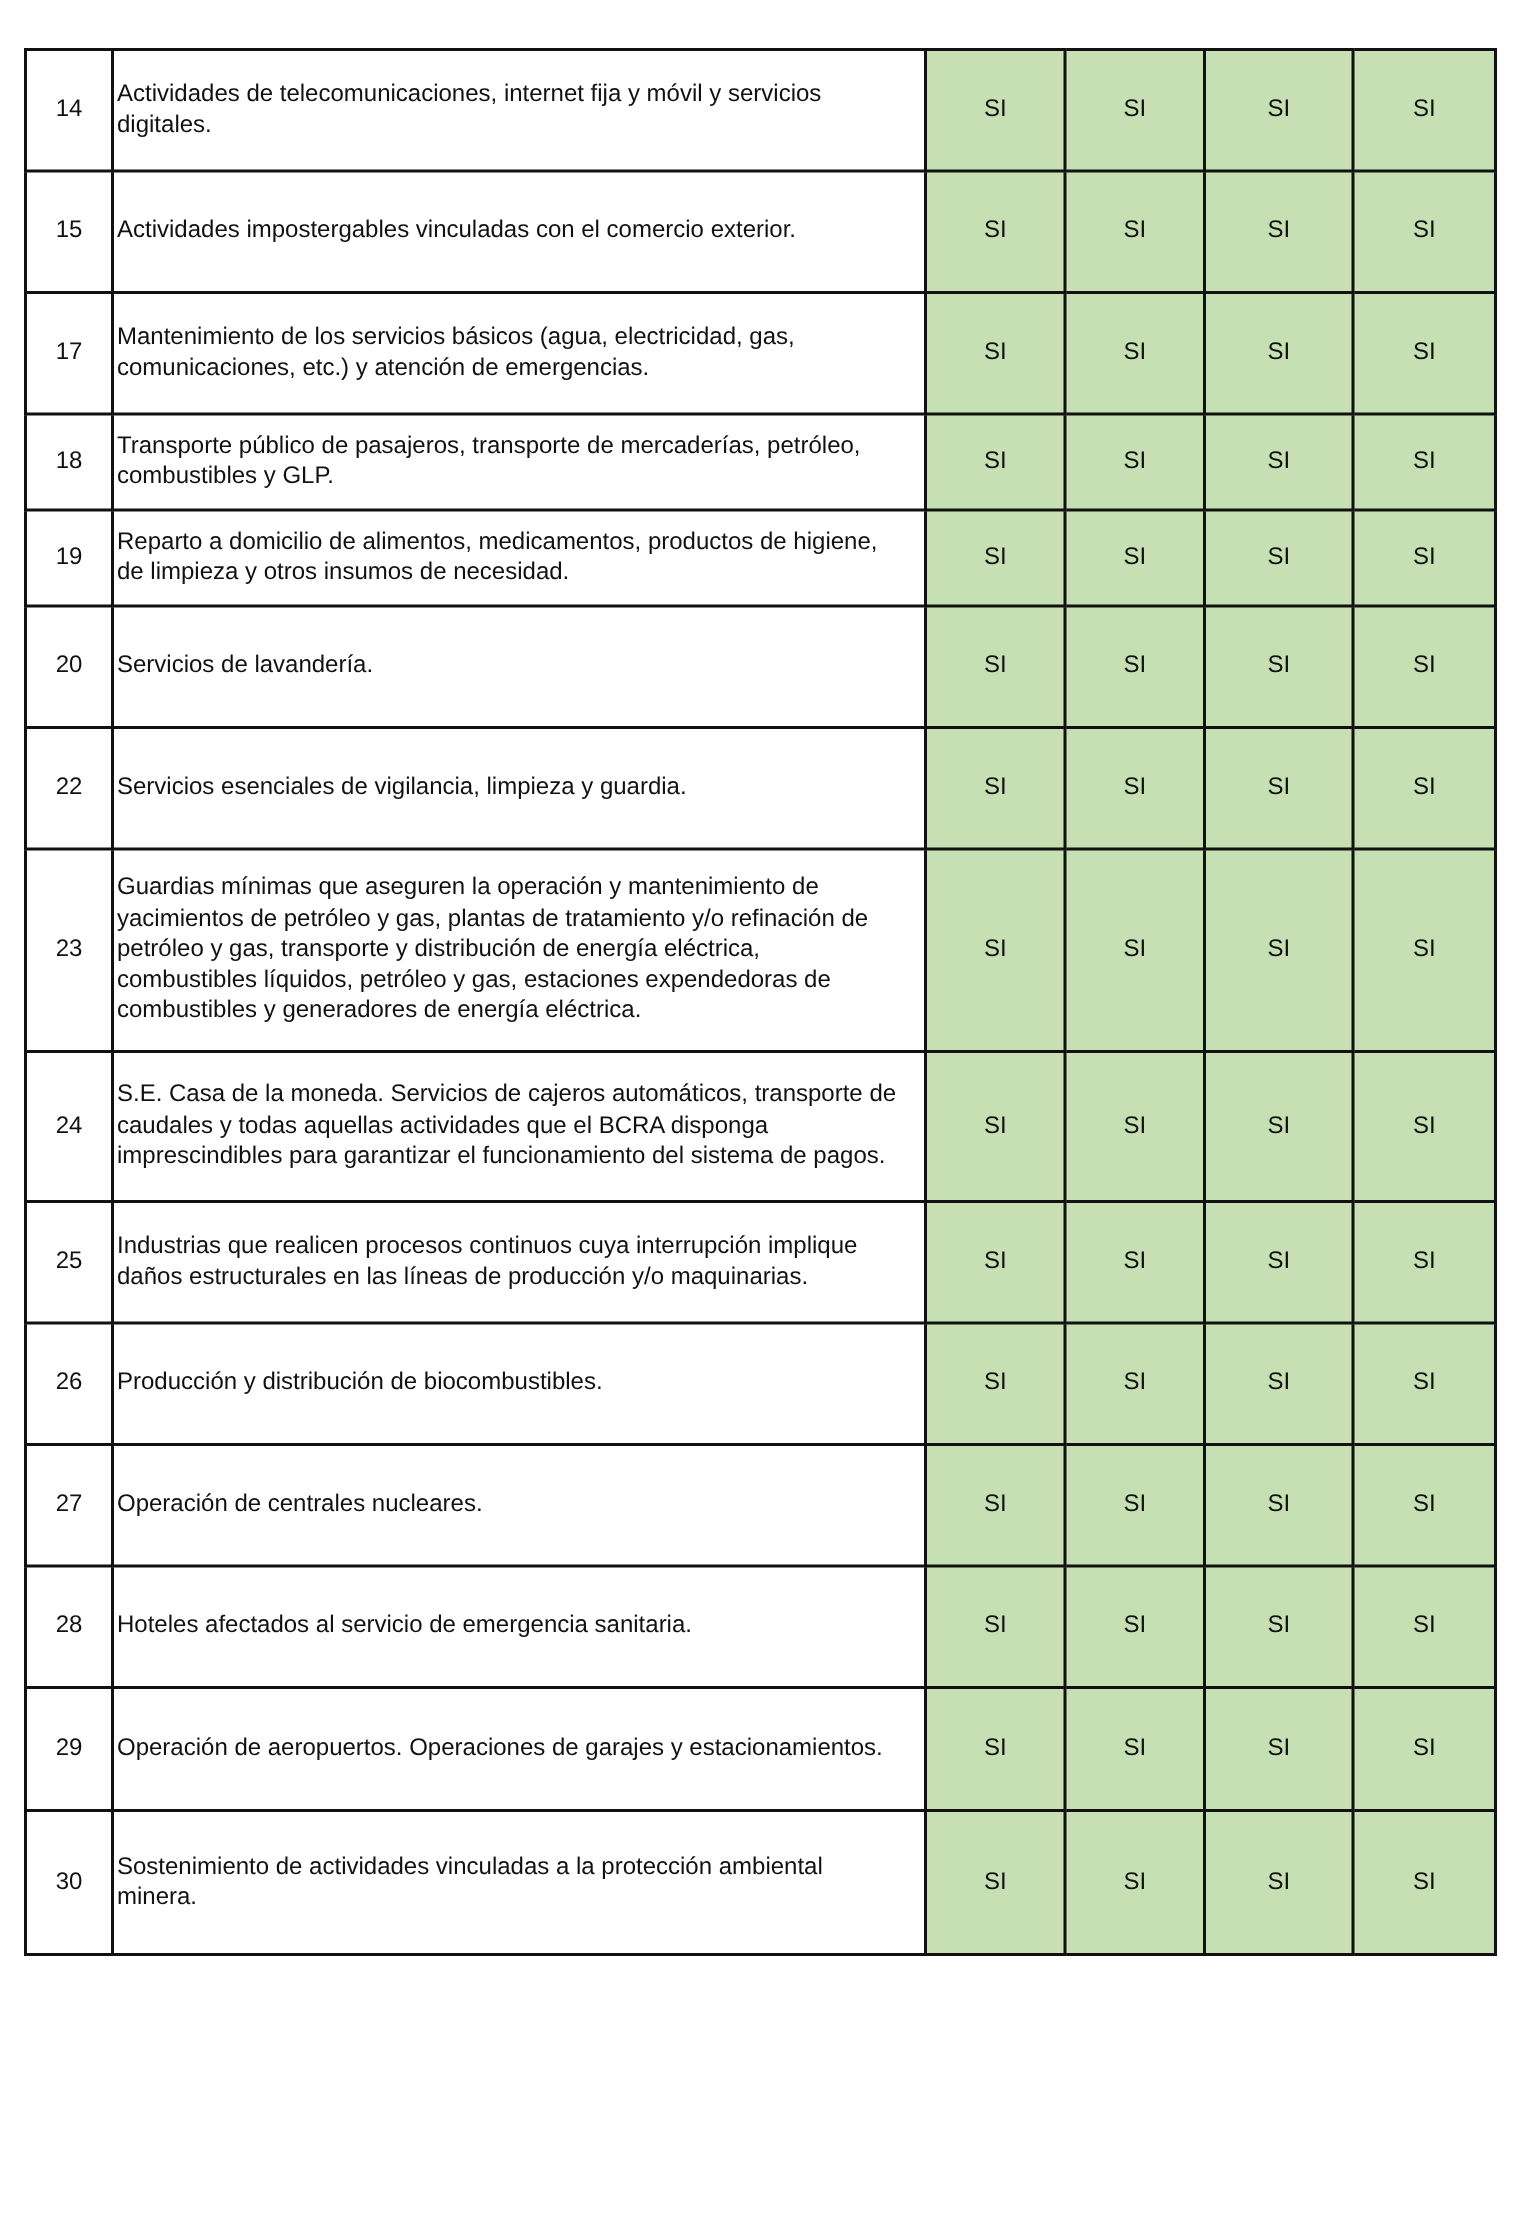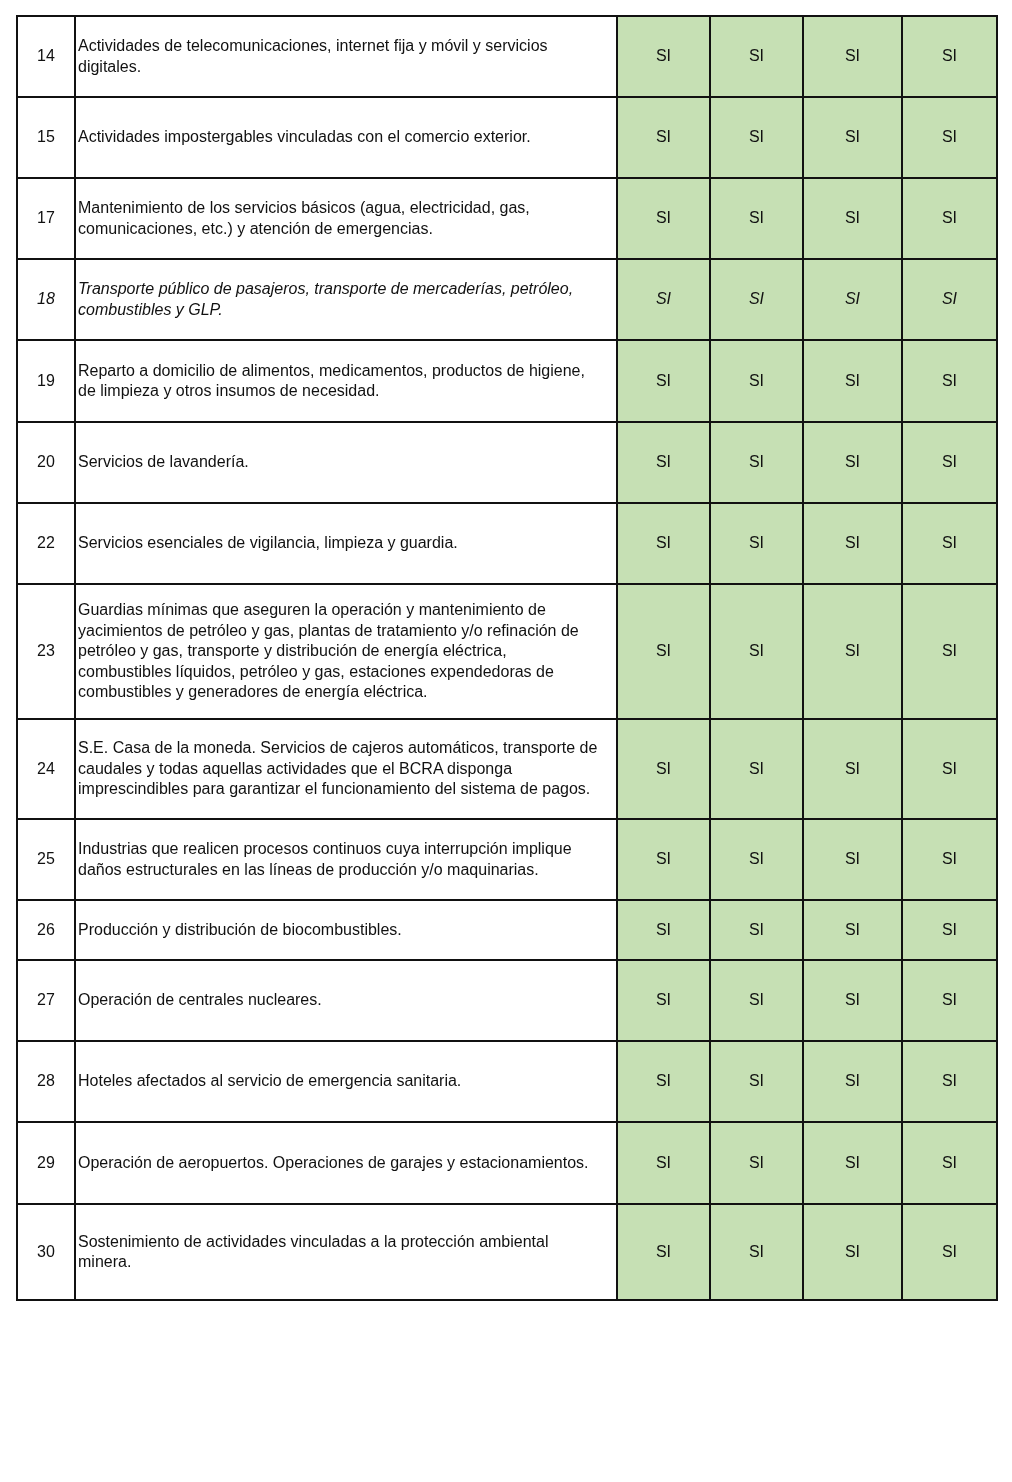--- a/index.html
+++ b/index.html
@@ -1,18 +1,18 @@
 <!DOCTYPE html>
 <html><head>
 <meta charset="utf-8">
 <style>
   html, body { margin: 0; padding: 0; background: #ffffff; }
   body { width: 1012px; height: 1482px; position: relative; overflow: hidden;
          font-family: "Liberation Sans", sans-serif; color: #111; }
-  table { position: absolute; left: 16px; top: 15px; border-collapse: collapse;
+  table { position: absolute; left: 16px; top: 32px; border-collapse: collapse;
           table-layout: fixed; width: 980px; }
   td { border: 2px solid #111; padding: 0; font-size: 16px; line-height: 20.5px; }
   td.num { width: 54px; text-align: center; vertical-align: middle; }
   td.desc { width: 538px; text-align: left; vertical-align: middle; padding-left: 2px; padding-right: 15px; }
   td.flag { text-align: center; vertical-align: middle; }
   col.c-num { width: 58px; }
   col.c-desc { width: 542px; }
   col.c-f1 { width: 93px; }
   col.c-f2 { width: 93px; }
   col.c-f3 { width: 99px; }
@@ -48,29 +48,29 @@
         <td class="flag" style="background: rgb(198, 224, 180);">SI</td>
       </tr>
       <tr style="height: 81px;">
         <td class="num">17</td>
         <td class="desc">Mantenimiento de los servicios básicos (agua, electricidad, gas, comunicaciones, etc.) y atención de emergencias.</td>
         <td class="flag" style="background: rgb(198, 224, 180);">SI</td>
         <td class="flag" style="background: rgb(198, 224, 180);">SI</td>
         <td class="flag" style="background: rgb(198, 224, 180);">SI</td>
         <td class="flag" style="background: rgb(198, 224, 180);">SI</td>
       </tr>
-      <tr style="height: 81px; font-style: italic;">
+      <tr style="height: 64px;">
         <td class="num">18</td>
         <td class="desc">Transporte público de pasajeros, transporte de mercaderías, petróleo, combustibles y GLP.</td>
         <td class="flag" style="background: rgb(198, 224, 180);">SI</td>
         <td class="flag" style="background: rgb(198, 224, 180);">SI</td>
         <td class="flag" style="background: rgb(198, 224, 180);">SI</td>
         <td class="flag" style="background: rgb(198, 224, 180);">SI</td>
       </tr>
-      <tr style="height: 82px;">
+      <tr style="height: 64px;">
         <td class="num">19</td>
         <td class="desc">Reparto a domicilio de alimentos, medicamentos, productos de higiene, de limpieza y otros insumos de necesidad.</td>
         <td class="flag" style="background: rgb(198, 224, 180);">SI</td>
         <td class="flag" style="background: rgb(198, 224, 180);">SI</td>
         <td class="flag" style="background: rgb(198, 224, 180);">SI</td>
         <td class="flag" style="background: rgb(198, 224, 180);">SI</td>
       </tr>
       <tr style="height: 81px;">
         <td class="num">20</td>
         <td class="desc">Servicios de lavandería.</td>
@@ -104,21 +104,21 @@
         <td class="flag" style="background: rgb(198, 224, 180);">SI</td>
       </tr>
       <tr style="height: 81px;">
         <td class="num">25</td>
         <td class="desc">Industrias que realicen procesos continuos cuya interrupción implique daños estructurales en las líneas de producción y/o maquinarias.</td>
         <td class="flag" style="background: rgb(198, 224, 180);">SI</td>
         <td class="flag" style="background: rgb(198, 224, 180);">SI</td>
         <td class="flag" style="background: rgb(198, 224, 180);">SI</td>
         <td class="flag" style="background: rgb(198, 224, 180);">SI</td>
       </tr>
-      <tr style="height: 60px;">
+      <tr style="height: 81px;">
         <td class="num">26</td>
         <td class="desc">Producción y distribución de biocombustibles.</td>
         <td class="flag" style="background: rgb(198, 224, 180);">SI</td>
         <td class="flag" style="background: rgb(198, 224, 180);">SI</td>
         <td class="flag" style="background: rgb(198, 224, 180);">SI</td>
         <td class="flag" style="background: rgb(198, 224, 180);">SI</td>
       </tr>
       <tr style="height: 81px;">
         <td class="num">27</td>
         <td class="desc">Operación de centrales nucleares.</td>

